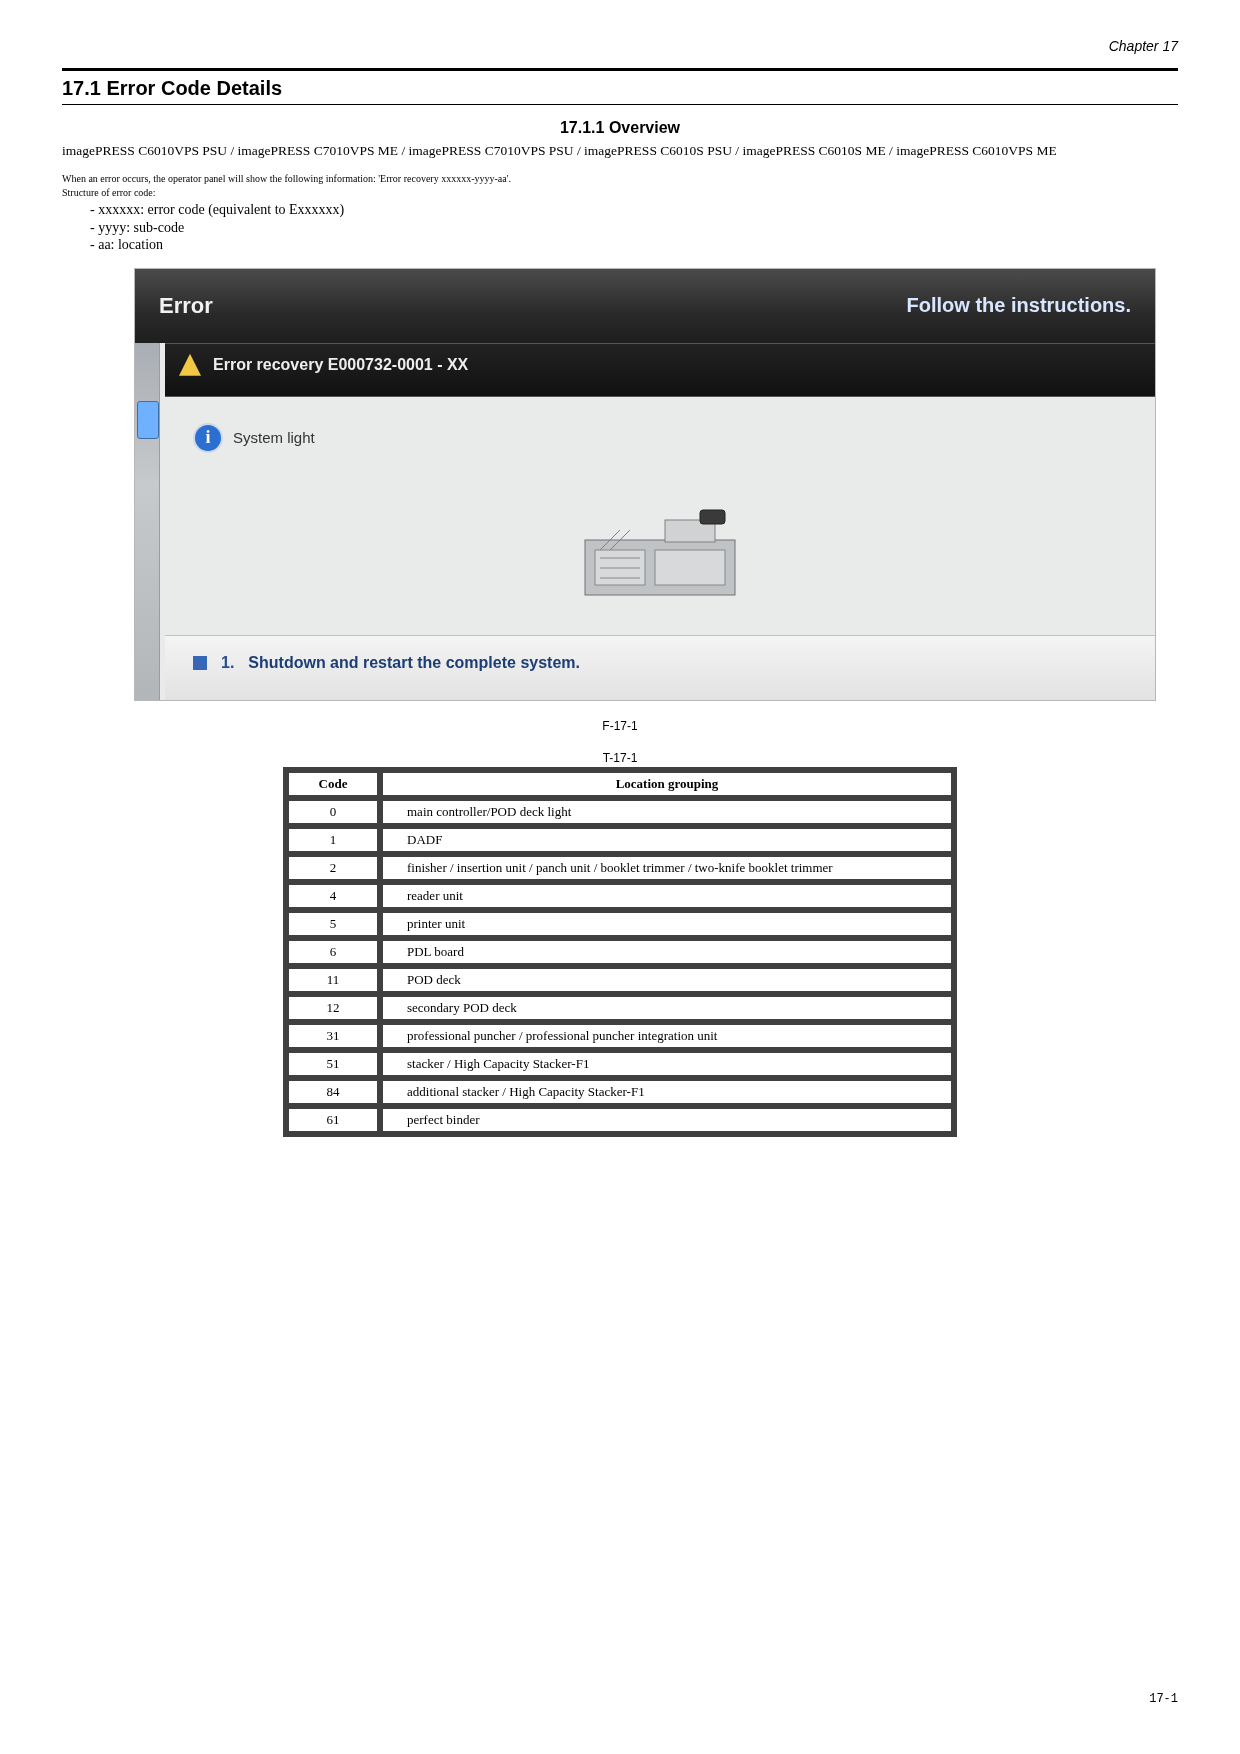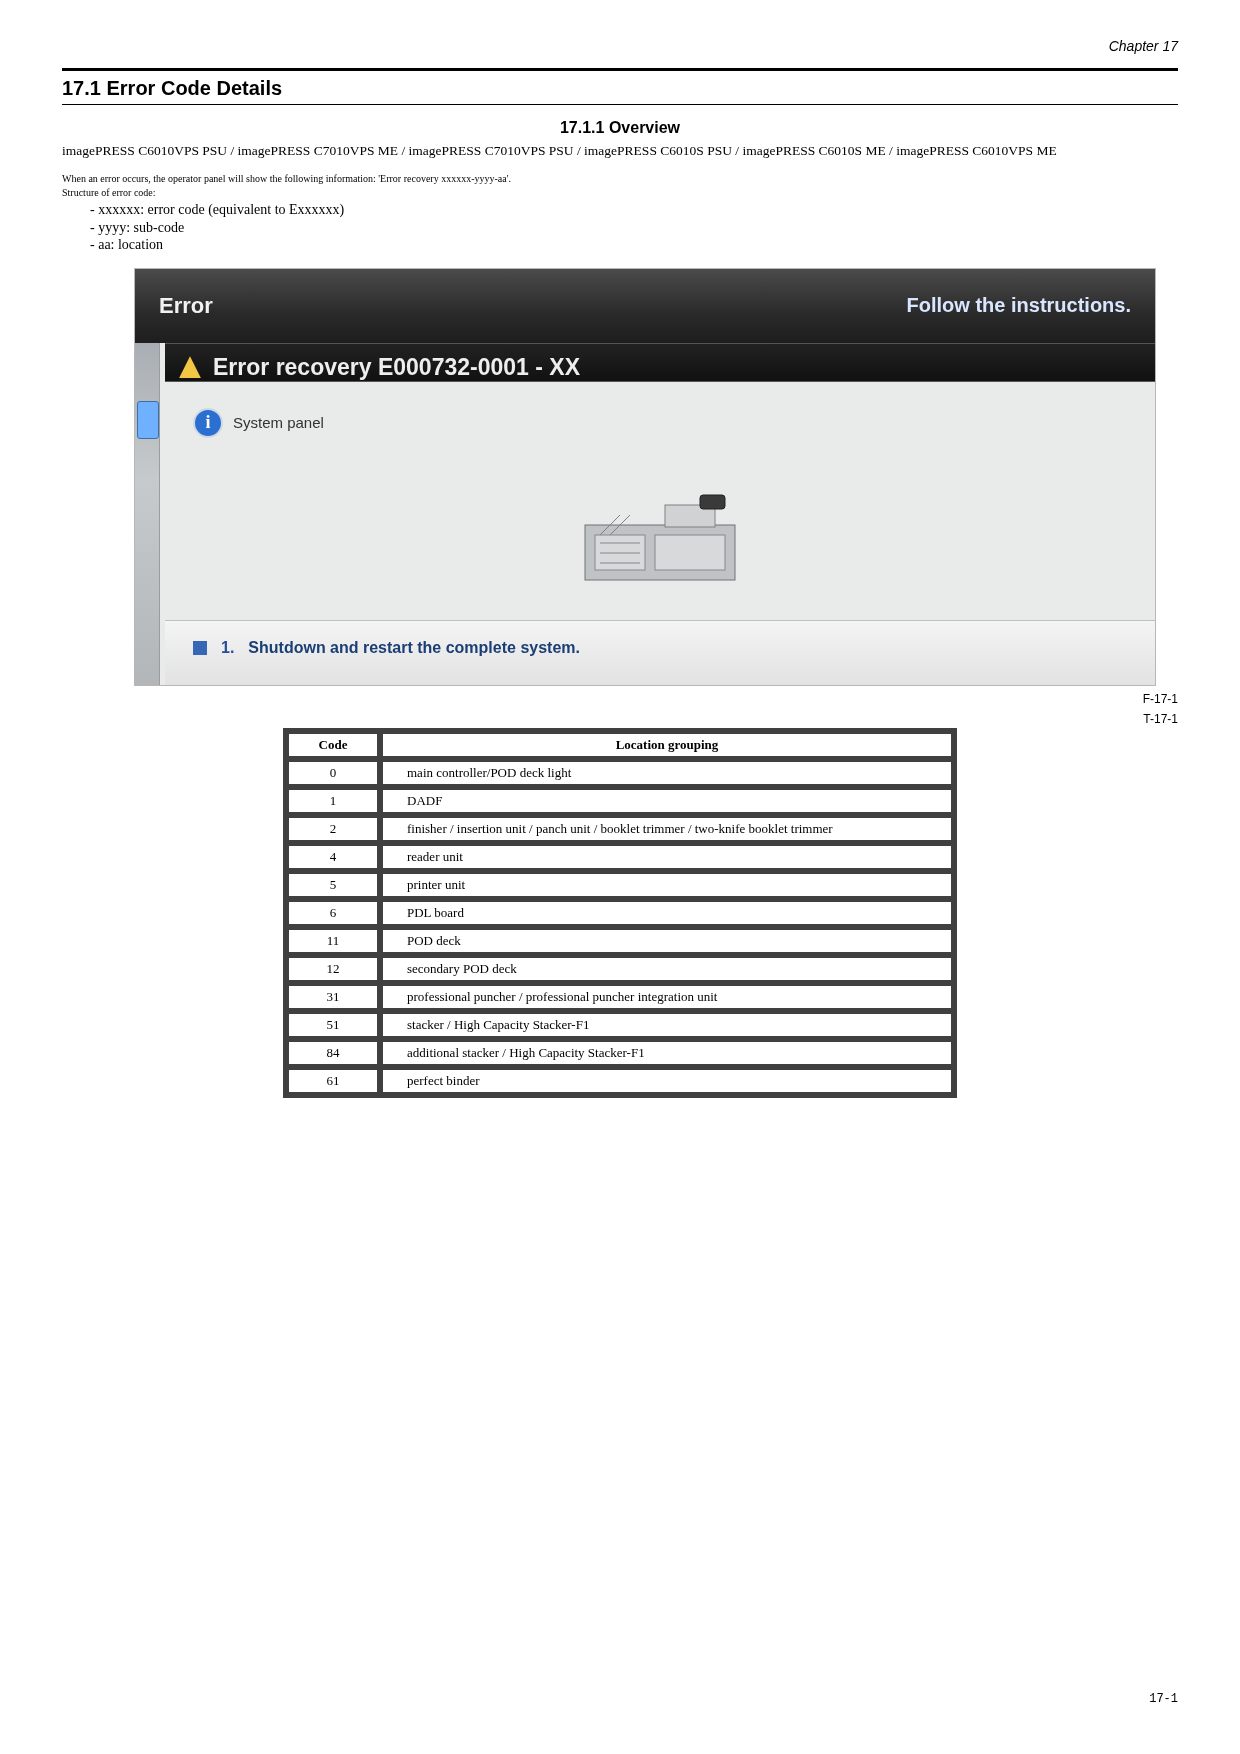--- a/index.html
+++ b/index.html
@@ -115,22 +115,22 @@
     height: 36px;
     background: #6fb1ff;
     border: 1px solid #3d6fa7;
     border-radius: 3px;
   }
   .recovery-bar {
     background: linear-gradient(#222, #111);
     color: #eee;
     font-family: Verdana, Geneva, sans-serif;
     font-weight: bold;
-    font-size: 23px;
-    padding: 10px 16px 0 14px;
+    font-size: 16px;
+    padding: 10px 16px 20px 14px;
     border-top: 1px solid #555;
     border-bottom: 1px solid #555;
     display: flex;
     align-items: center;
     gap: 12px;
   }
   .warn-ico {
     width: 22px;
     height: 22px;
     background: #f2c744;
@@ -180,24 +180,24 @@
     gap: 14px;
   }
   .step-num-box {
     width: 14px; height: 14px;
     background: #3866b7;
     flex: 0 0 auto;
   }
   .step-bar .num { color: #274f95; }
 
   .fig-label, .tbl-label {
-    text-align: right;
+    text-align: center;
     font-family: Arial, Helvetica, sans-serif;
     font-size: 12px;
-    margin: 6px 0 2px 0;
+    margin: 18px 0 2px 0;
   }
 
   
   .tbl-wrap {
     display: flex;
     justify-content: center;
     margin-top: 2px;
   }
   table.loc {
     border-collapse: collapse;
@@ -262,21 +262,21 @@
       <div class="side-strip"></div>
       <div class="side-tab"></div>
 
       <div class="recovery-bar">
         <span class="warn-ico"></span>
         <span>Error recovery E000732-0001 - XX</span>
       </div>
 
       <div class="se-row">
         <span class="info-ico">i</span>
-        <span>System panel</span>
+        <span>System light</span>
       </div>
 
       <div class="device-area">
         <svg class="device-svg" width="190" height="120" viewBox="0 0 190 120">
           <rect x="20" y="50" width="150" height="55" fill="#bfc3c6" stroke="#6e7275"></rect>
           <rect x="30" y="60" width="50" height="35" fill="#d6d9db" stroke="#888"></rect>
           <rect x="90" y="60" width="70" height="35" fill="#d6d9db" stroke="#888"></rect>
           <rect x="100" y="30" width="50" height="22" fill="#cfd2d4" stroke="#7d8183"></rect>
           <rect x="135" y="20" width="25" height="14" rx="3" fill="#3a3a3a" stroke="#222"></rect>
           <line x1="35" y1="68" x2="75" y2="68" stroke="#888"></line>

